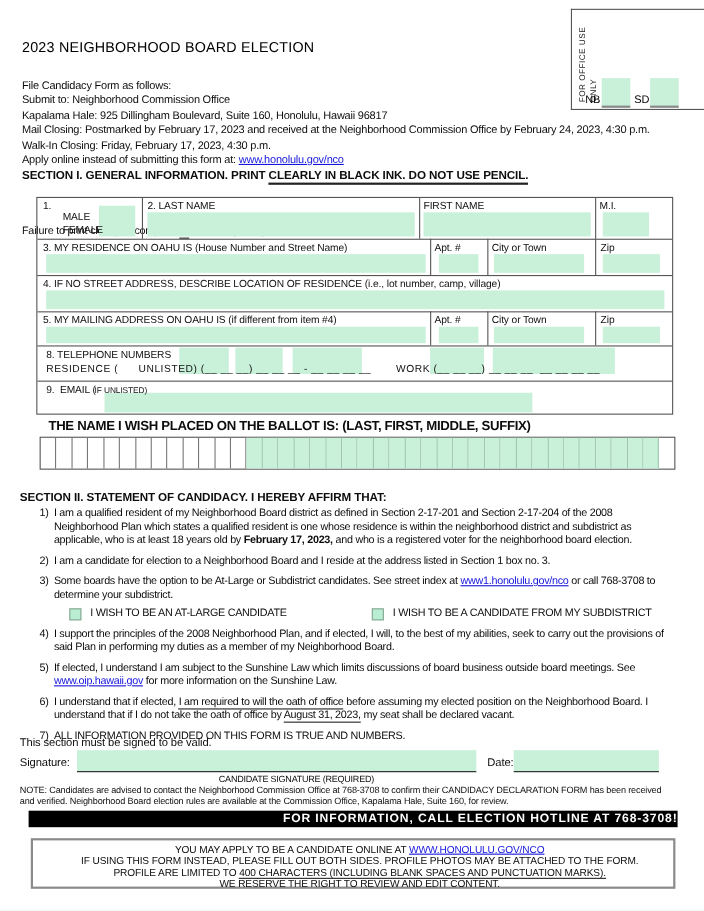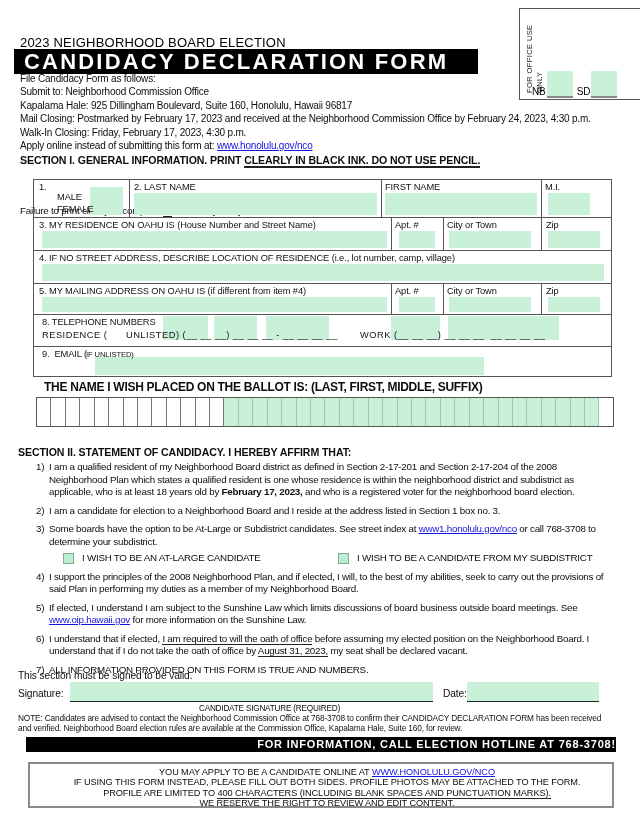--- a/index.html
+++ b/index.html
@@ -77,23 +77,20 @@
     font-size:11px; font-weight:bold; letter-spacing:0.8px; text-align:right; line-height:15px; }
   .apply-box { position:absolute; left:28px; top:762px; width:586px; height:46px; border:2px solid #8a8a8a;
     font-size:9.2px; line-height:10.3px; text-align:center; padding-top:3px; letter-spacing:-0.1px;padding-left:12px; }
 </style>
 </head>
 <body>
 
 <div class="page">
 
   <div class="pretitle">2023 NEIGHBORHOOD BOARD ELECTION</div>
-  <div class="title-banner">
-    <span>CANDIDACY DECLARATION FORM</span>
-  </div>
 
   <div class="office-box">
     <div class="office-vert">FOR OFFICE USE ONLY</div>
     <div class="office-row">
       <span class="office-lbl">NB</span>
       <span class="office-slot"></span>
       <span class="office-lbl">SD</span>
       <span class="office-slot"></span>
     </div>
   </div>

